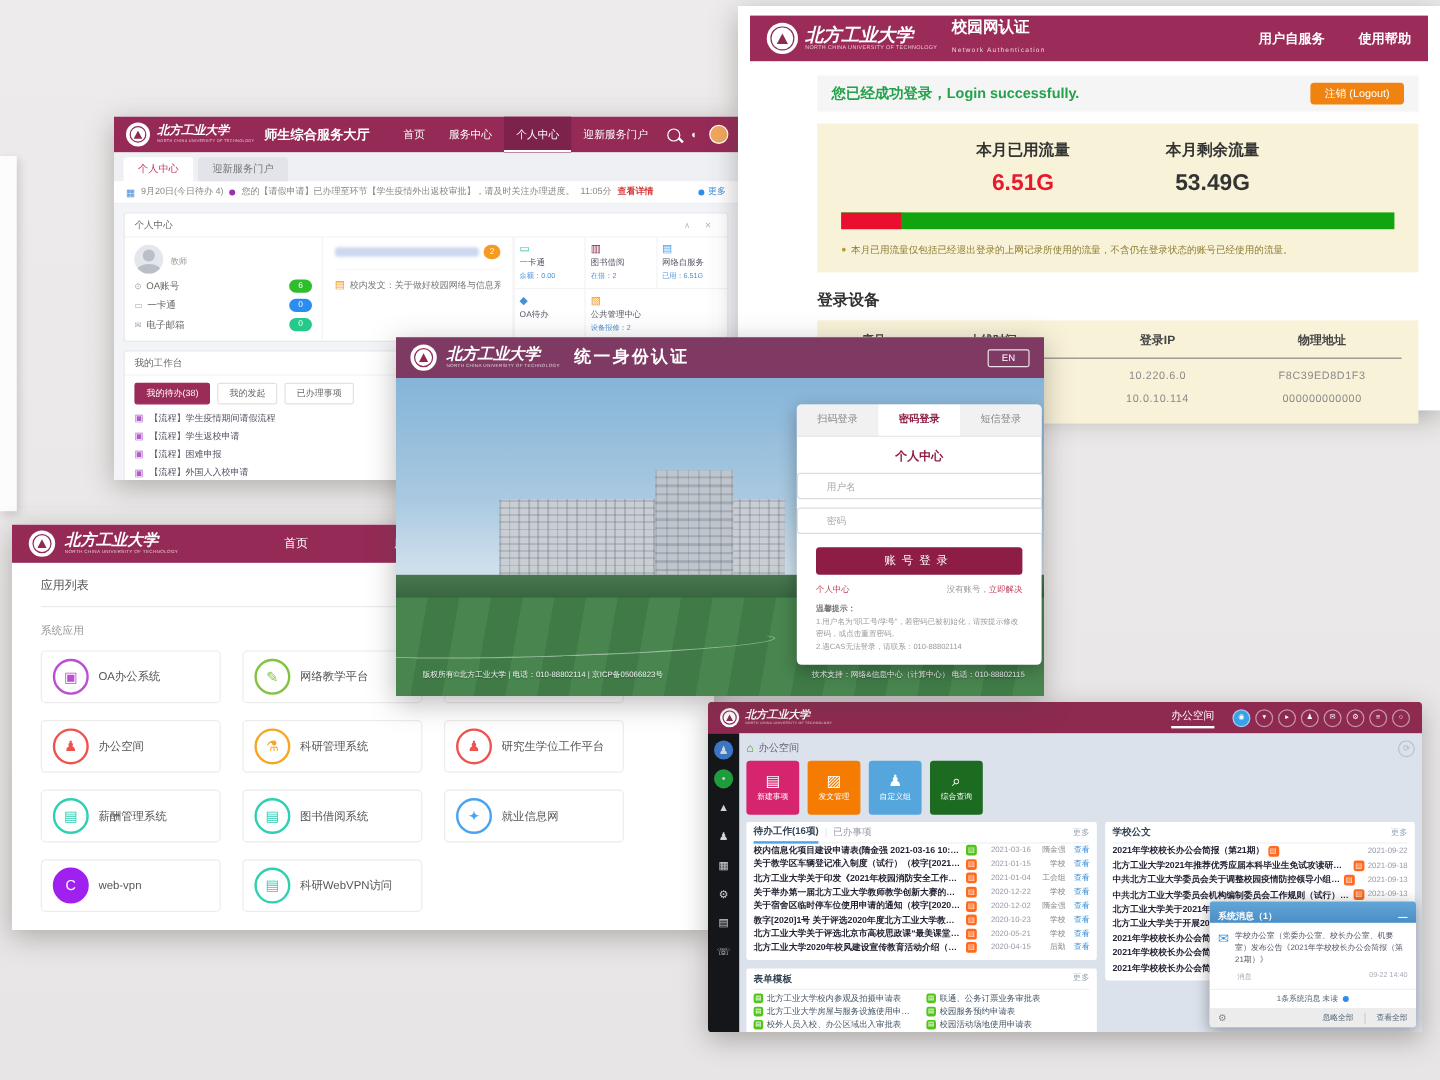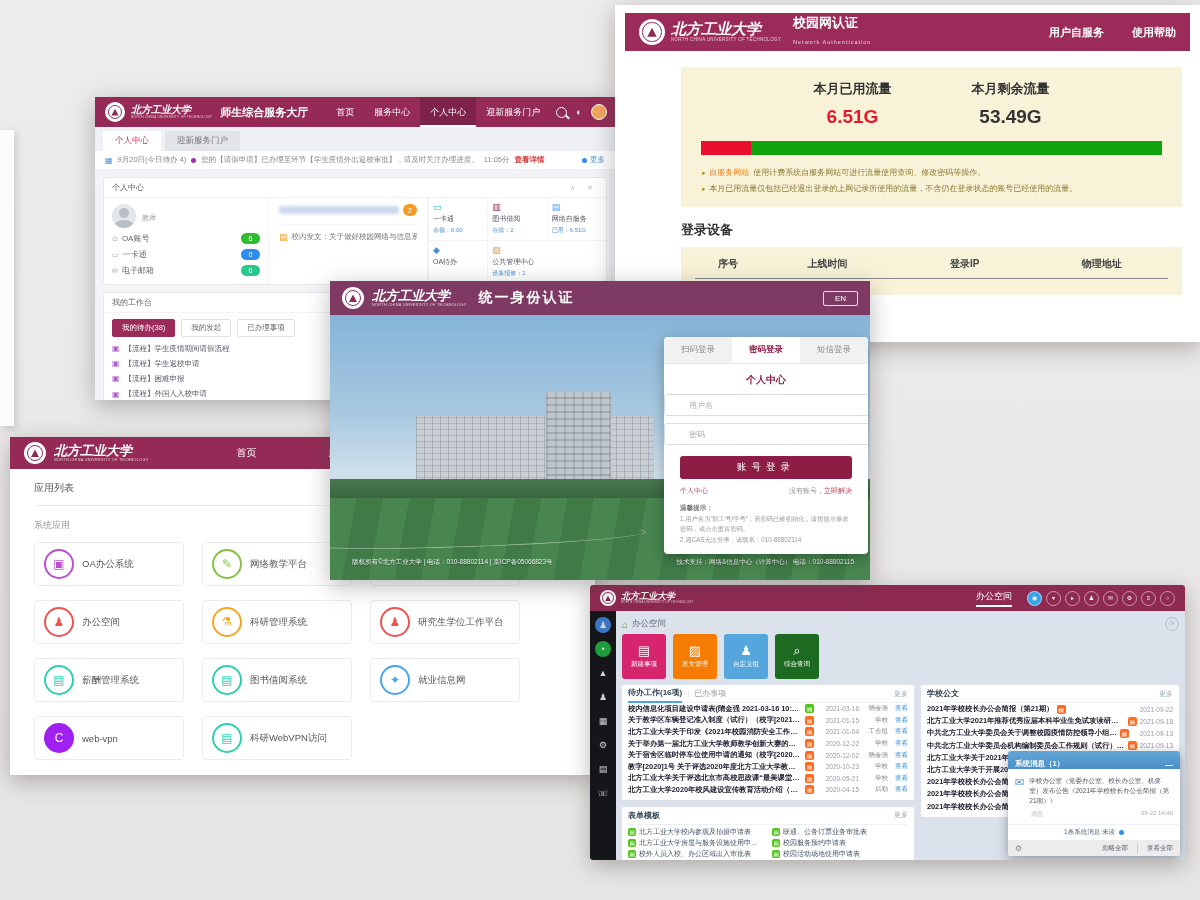--- a/index.html
+++ b/index.html
@@ -458,57 +458,72 @@
     <span class="logo l26"></span>
     <span class="brand b-a"><span>北方工业大学</span><small>NORTH CHINA UNIVERSITY OF TECHNOLOGY</small></span>
     <span class="a-title"><b>校园网认证</b><small>Network  Authentication</small></span>
     <nav class="a-nav">
 
     <a href="#">用户自服务</a>
         <a href="#">使用帮助</a>
       </nav>
   </div>
   <div class="a-body">
+    <div class="a-success">
+      <span class="ok">您已经成功登录，Login successfully.</span>
+      <button class="logout">注销 (Logout)</button>
+    </div>
     <div class="usage">
       <div class="u-cols">
         <div class="u-col">
           <div class="u-lab">本月已用流量</div>
           <div class="u-val red">6.51G</div>
         </div>
         <div class="u-col">
           <div class="u-lab">本月剩余流量</div>
           <div class="u-val">53.49G</div>
         </div>
       </div>
       <div class="pbar">
         <span class="used" style="width: 10.85%;"></span>
       </div>
       <div class="notes">
 
-          <div class="note">
-            <span class="bull">●</span>
-            <a class="nlink">自服务网站</a>
-            <span>使用计费系统自服务网站可进行流量使用查询、修改密码等操作。</span>
-          </div>
 
           <div class="note">
             <span class="bull">●</span>
 
             <span>本月已用流量仅包括已经退出登录的上网记录所使用的流量，不含仍在登录状态的账号已经使用的流量。</span>
           </div>
         </div>
     </div>
     <div class="dev-title">登录设备</div>
     <div class="dev-table">
       <div class="dt-head">
 
       <span class="dt-h">序号</span>
           <span class="dt-h">上线时间</span>
           <span class="dt-h">登录IP</span>
           <span class="dt-h">物理地址</span>
+        </div>
+      <div>
+
+          <div class="dt-row">
+            <span class="dt-c"></span>
+            <span class="dt-c"></span>
+            <span class="dt-c">10.220.6.0</span>
+            <span class="dt-c">F8C39ED8D1F3</span>
+          </div>
+
+          <div class="dt-row">
+            <span class="dt-c"></span>
+            <span class="dt-c"></span>
+            <span class="dt-c">10.0.10.114</span>
+            <span class="dt-c">000000000000</span>
+          </div>
         </div>
     </div>
   </div>
 </div>
 
 <div class="panel" id="pE">
   <div class="mhead e-head">
     <span class="logo l16"></span>
     <span class="brand b-e"><span>北方工业大学</span><small>NORTH CHINA UNIVERSITY OF TECHNOLOGY</small></span>
     <span class="e-ws">办公空间</span>

